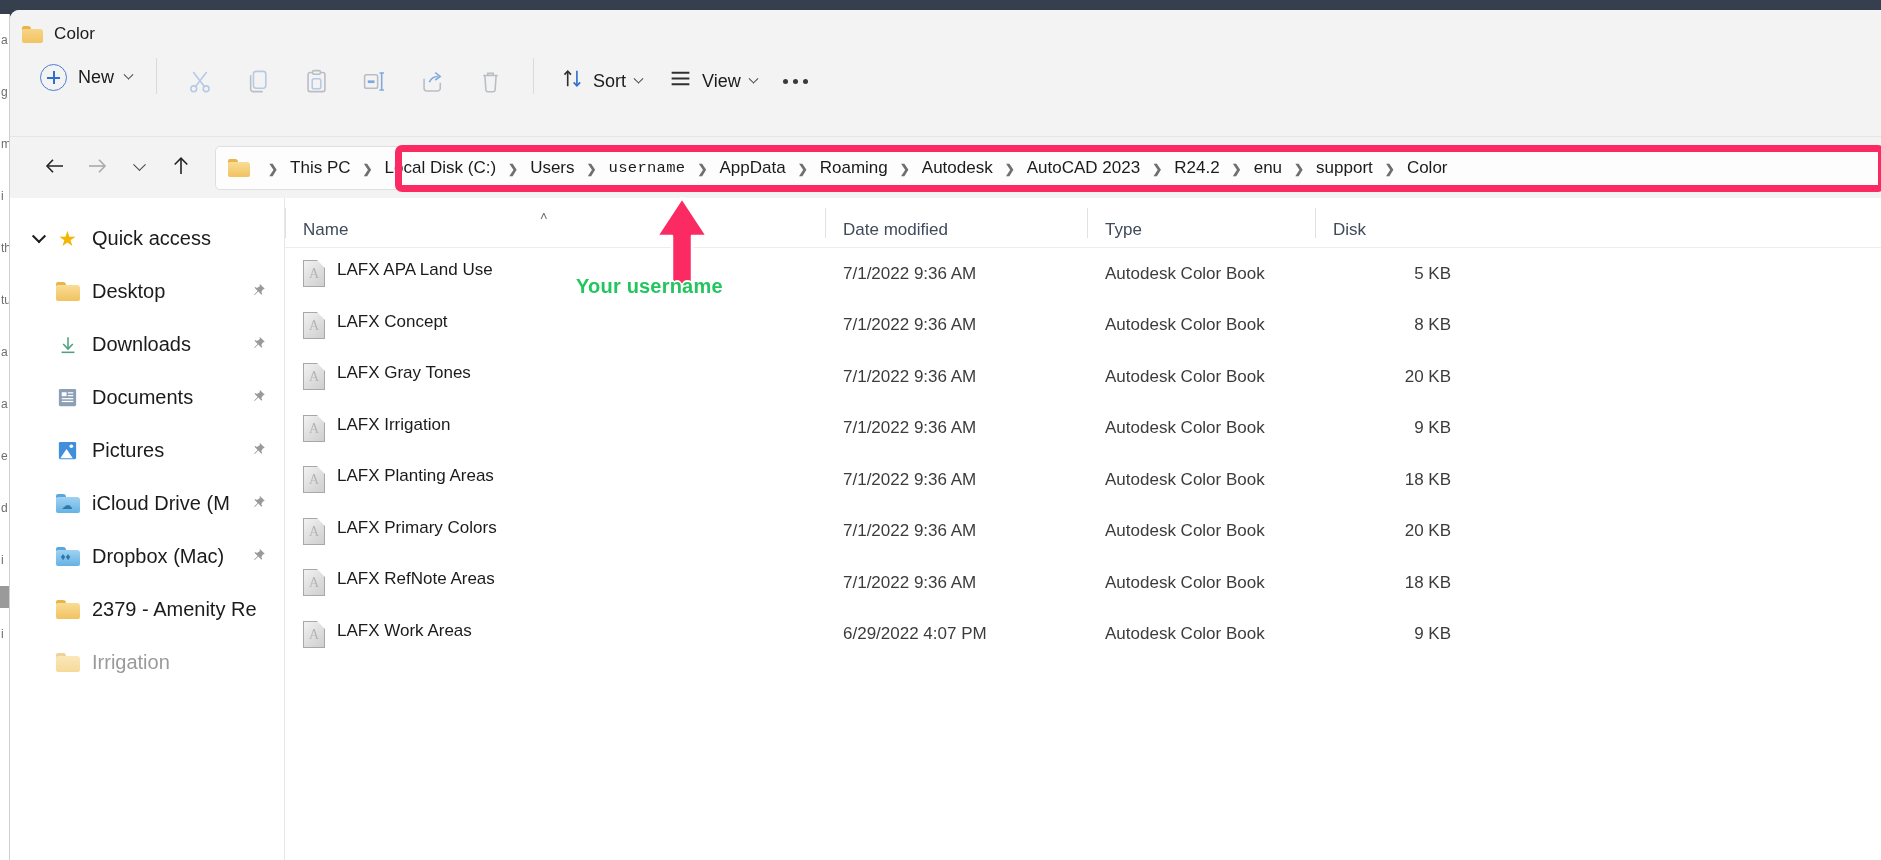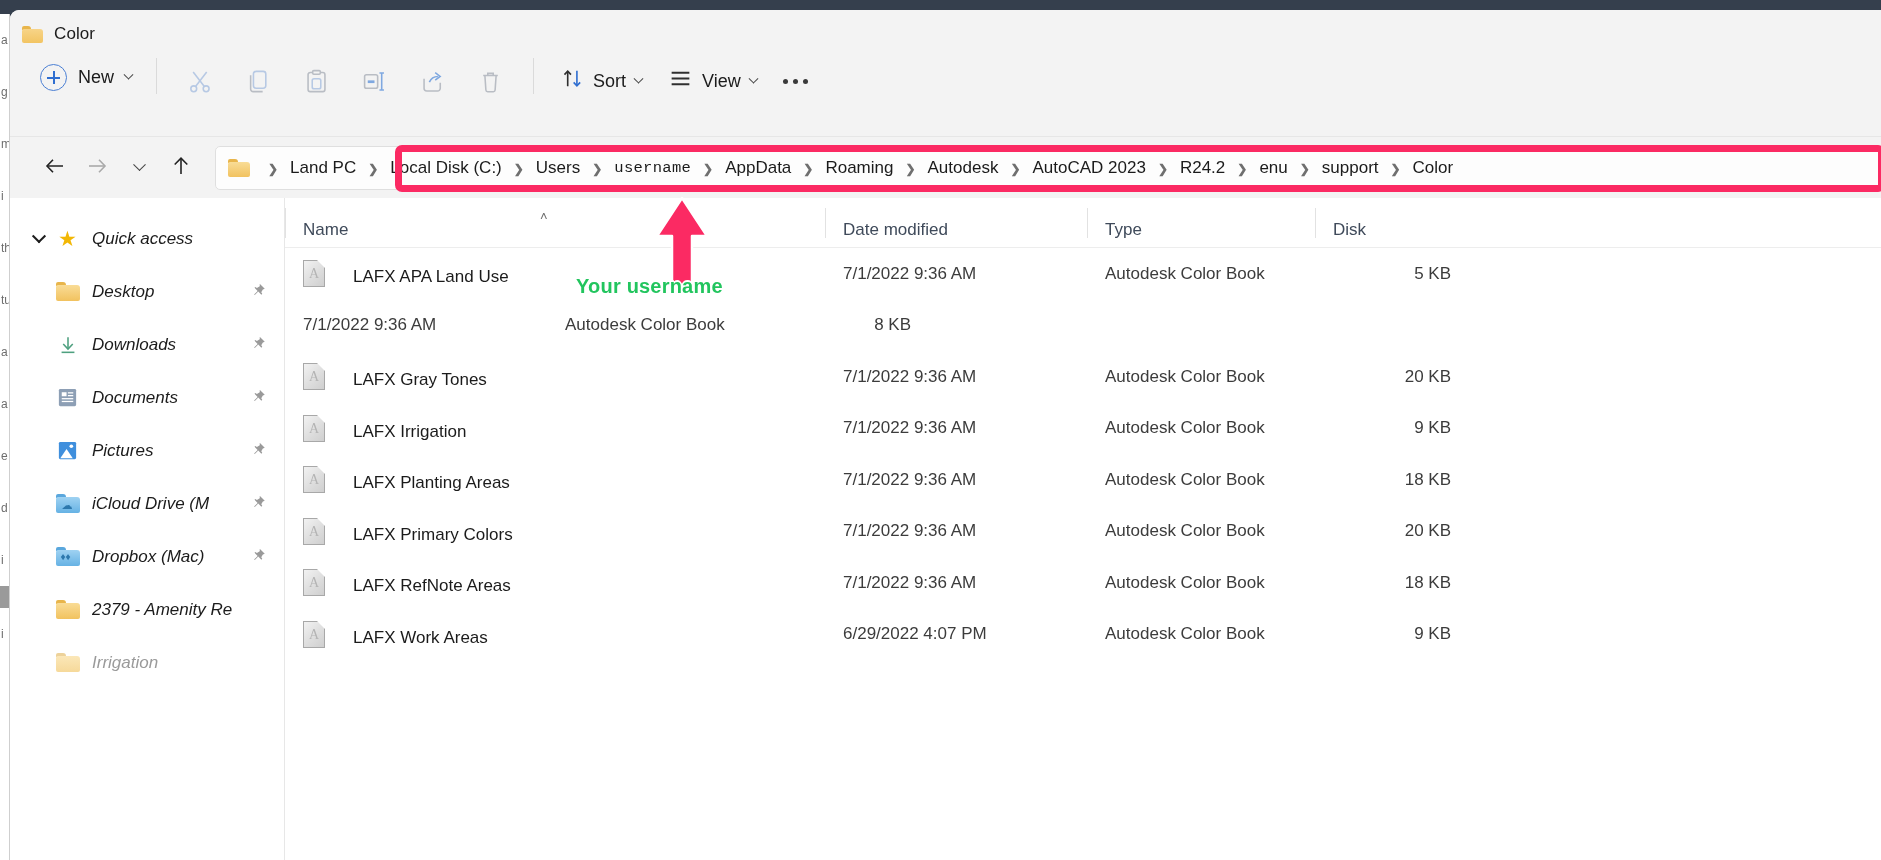--- a/index.html
+++ b/index.html
@@ -304,25 +304,24 @@
     margin-right: 4px;
   }
   .twisty-down {
     width: 10px; height: 10px;
     border-right: 2.2px solid #1d1d1d;
     border-bottom: 2.2px solid #1d1d1d;
     transform: rotate(45deg) translate(-2px,-2px);
   }
   .side-ico { width: 27px; flex: none; margin-right: 11px; display:flex; align-items:center; justify-content:center;}
   .side-label {
-    font-size: 17px;
+    font-size: 20px;
     color: #1b1b1b;
     white-space: nowrap;
     overflow: hidden;
-    font-style: italic;
   }
   .side-label.dim { color: #9a9a9a; }
   .side-row.indent { padding-left: 44px; }
   .pin {
     position: absolute;
     right: 18px;
     top: 50%;
     transform: translateY(-50%);
   }
 
@@ -414,21 +413,21 @@
   }
   .cell {
     font-size: 17px;
     color: #343434;
     padding-left: 18px;
     white-space: nowrap;
     overflow: hidden;
   }
   .cell.name {
     width: 540px; flex: none;
-    display: flex; align-items: flex-end; gap: 28px;
+    display: flex; align-items: flex-start; gap: 12px;
     color: #1b1b1b;
   }
   .cell.date { width: 262px; flex: none; color: #3c3c3c; }
   .cell.type { width: 228px; flex: none; color: #3c3c3c; }
   .cell.size { width: 150px; flex: none; text-align: right; padding-right: 14px; padding-left: 0; color: #3c3c3c; }
 
   .acb-icon {
     width: 22px; height: 27px;
     position: relative;
     flex: none;
@@ -647,21 +646,21 @@
         <svg width="24" height="24" viewBox="0 0 24 24" fill="none" stroke="#222" stroke-width="1.6">
           <line x1="12" y1="20" x2="12" y2="4.5"></line>
             <polyline points="5.7,10.5 12,4.2 18.3,10.5"></polyline>
         </svg>
       </span>
     </div>
 
     <div class="addressbar">
       <span class="crumb-folder"></span>
       <span class="crumb-sep"></span>
-      <span class="crumb">Land PC</span>
+      <span class="crumb">This PC</span>
       <span class="crumb-sep"></span>
       <span class="crumb">Local Disk (C:)</span>
       <span class="crumb-sep"></span>
       <span class="crumb">Users</span>
       <span class="crumb-sep"></span>
       <span class="crumb mono">username</span>
       <span class="crumb-sep"></span>
       <span class="crumb">AppData</span>
       <span class="crumb-sep"></span>
       <span class="crumb">Roaming</span>
@@ -816,20 +815,24 @@
         <div class="cell name">
           <span class="acb-icon"></span>
           <span>LAFX APA Land Use</span>
         </div>
         <div class="cell date">7/1/2022 9:36 AM</div>
         <div class="cell type">Autodesk Color Book</div>
         <div class="cell size">5 KB</div>
       </div>
 
       <div class="row">
+        <div class="cell name">
+          <span class="acb-icon"></span>
+          <span>LAFX Concept</span>
+        </div>
         <div class="cell date">7/1/2022 9:36 AM</div>
         <div class="cell type">Autodesk Color Book</div>
         <div class="cell size">8 KB</div>
       </div>
 
       <div class="row">
         <div class="cell name">
           <span class="acb-icon"></span>
           <span>LAFX Gray Tones</span>
         </div>

